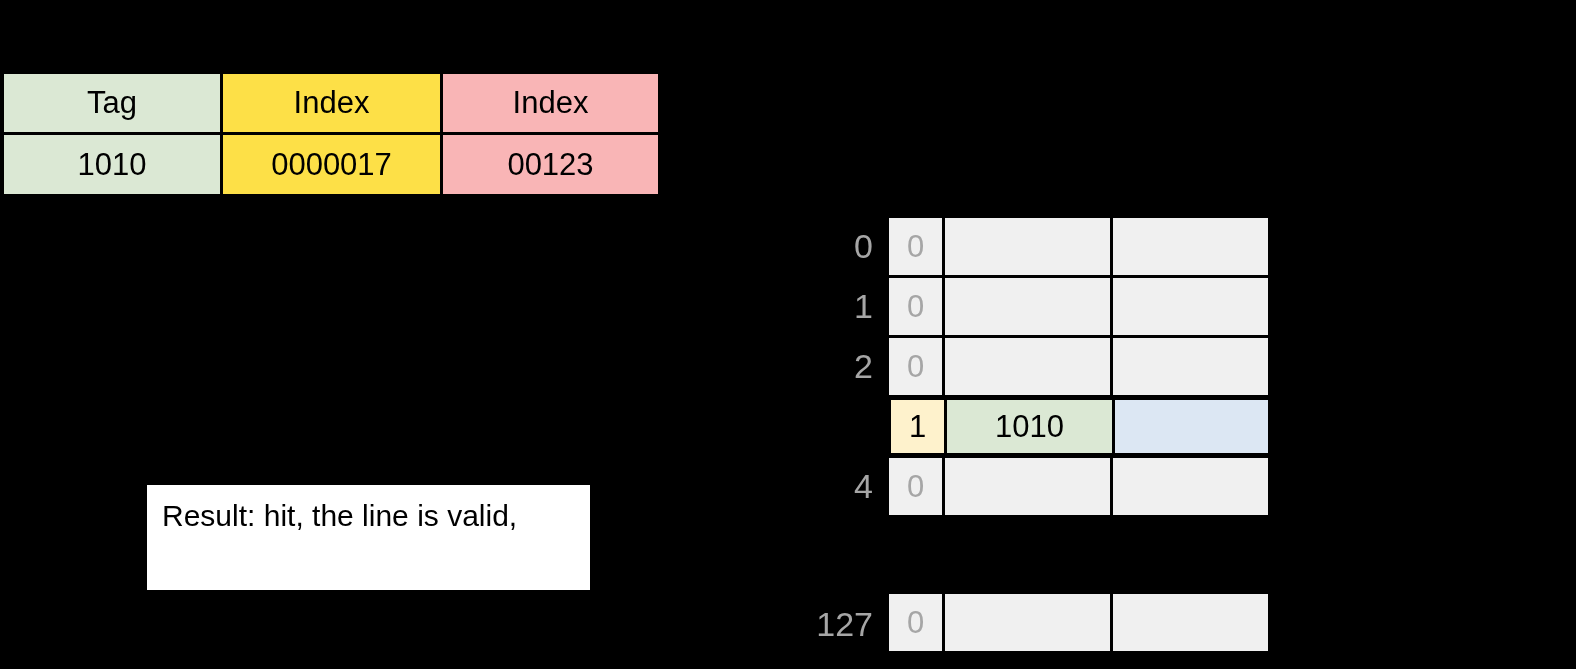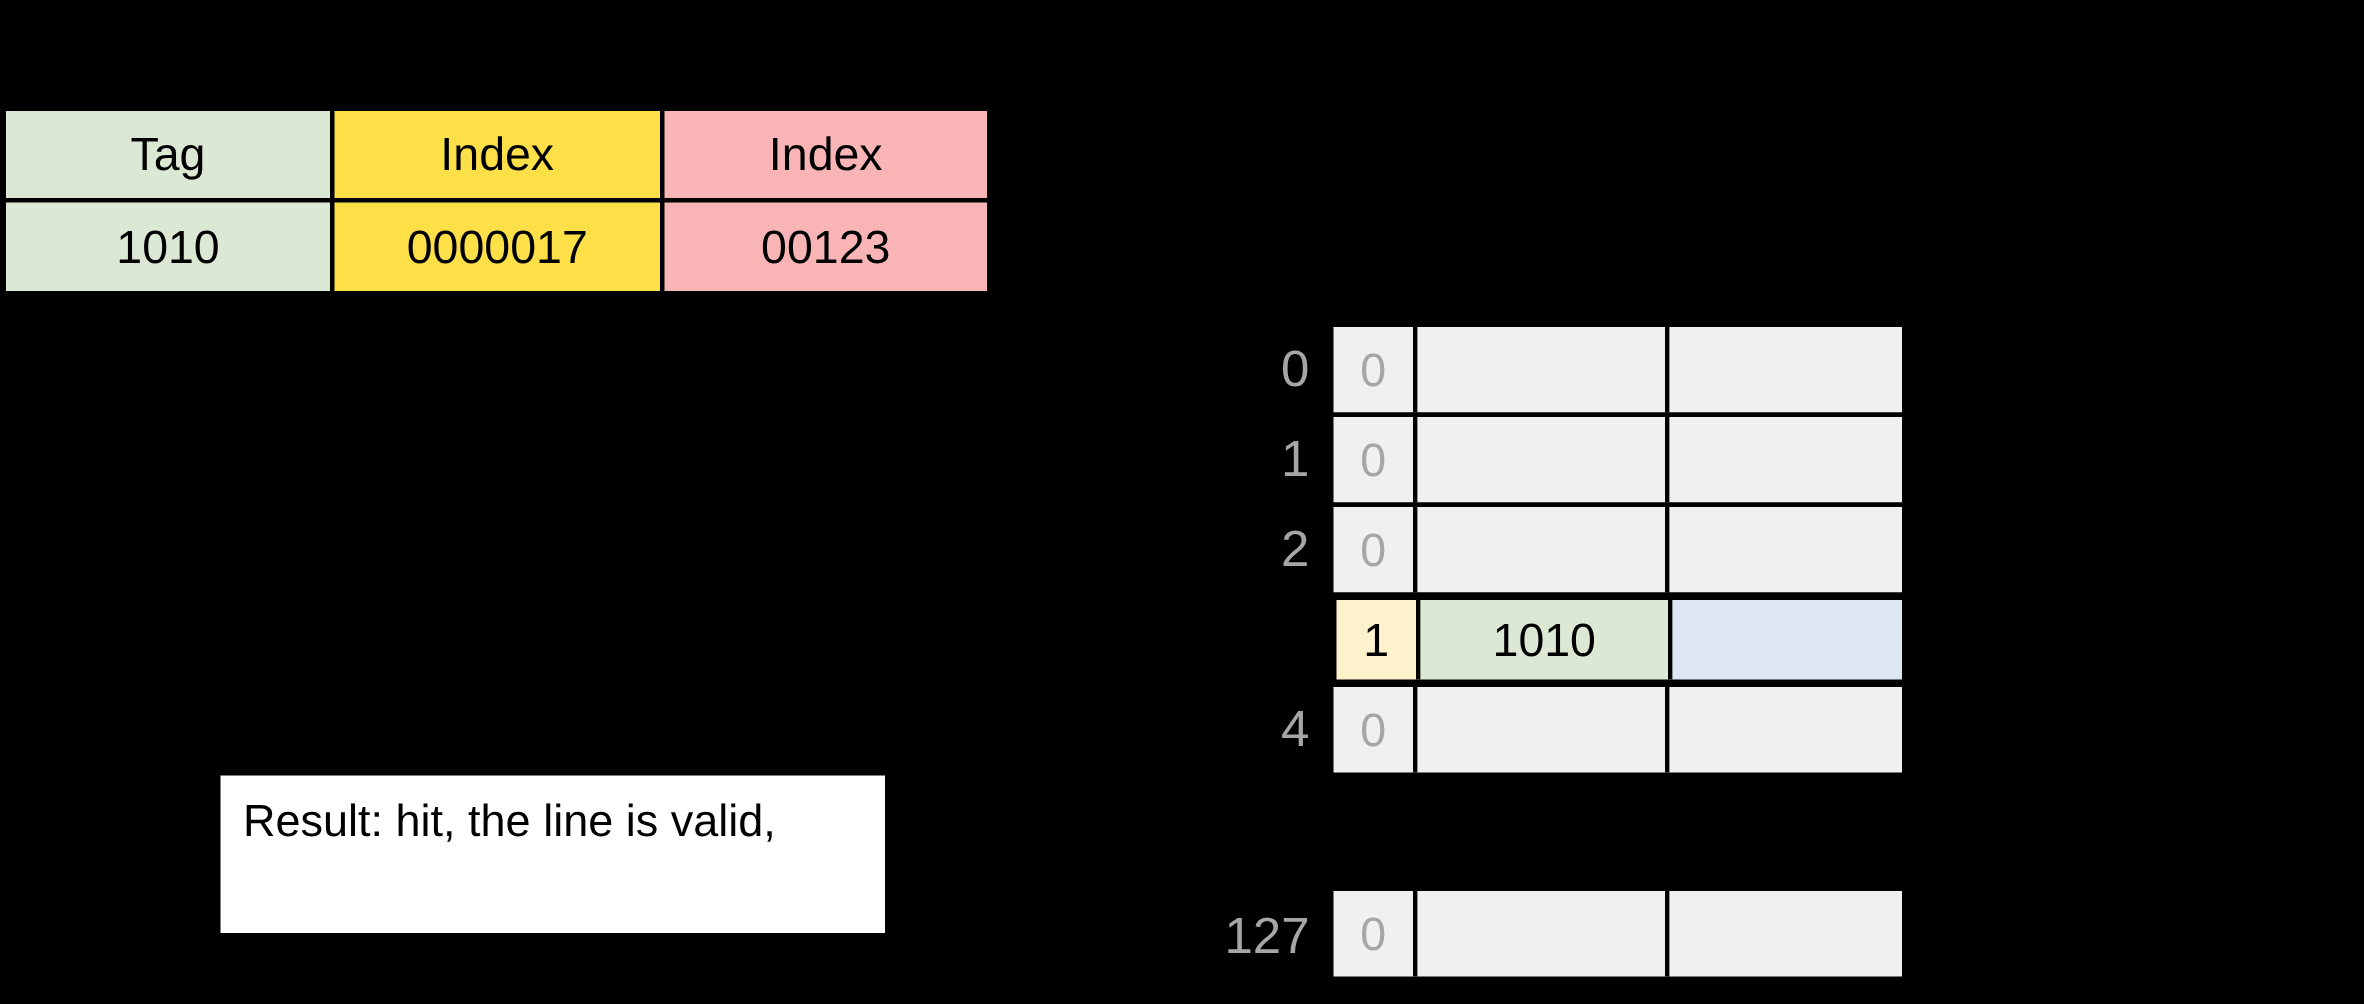--- a/index.html
+++ b/index.html
@@ -44,21 +44,20 @@
     left: 147px;
     top: 485px;
     width: 443px;
     height: 105px;
     background: #ffffff;
     box-sizing: border-box;
     padding: 9px 0 0 15px;
     font-size: 30px;
     line-height: 43px;
     color: #000000;
-    margin-top: 32px;
   }
 
   
   .cache-row {
     position: absolute;
     left: 886px;
     width: 686px;
     height: 63px;
     box-sizing: border-box;
     border: 3px solid #000000;

